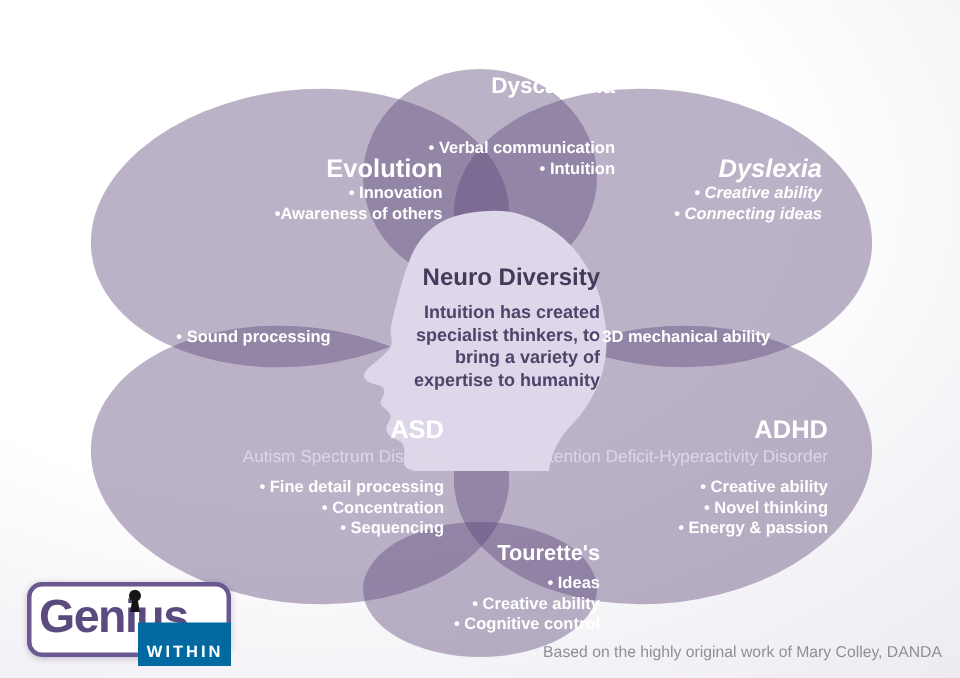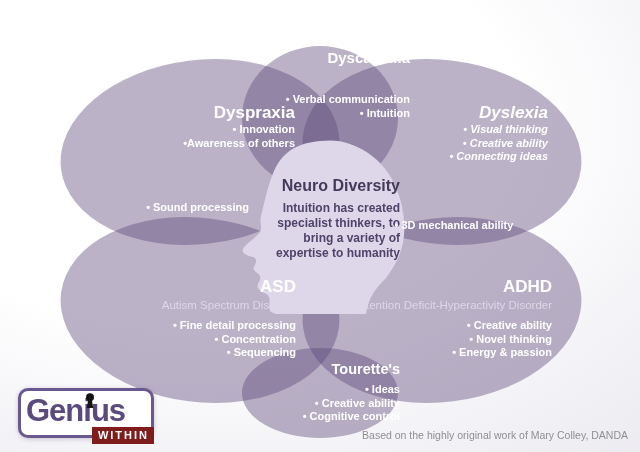--- a/index.html
+++ b/index.html
@@ -29,35 +29,35 @@
   .bullets { font-size:11px; line-height:13.5px; font-weight:bold; }
   .gap6 { margin-top:0; } .gap26 { margin-top:26px; } .gap7 { margin-top:7px; } .gap5 { margin-top:5px; }
   #lb-dyscalculia { left:230px; top:49px;  width:180px; }
   #lb-dyspraxia   { left:105px; top:103px; width:190px; }
   #lb-dyslexia    { left:348px; top:103px; width:200px;font-style:italic; }
   #lb-asd         { left:106px; top:277px; width:190px; }
   #lb-adhd        { left:332px; top:277px; width:220px; }
   #lb-tourettes   { left:240px; top:361px; width:160px; }
   .overlap-label { position:absolute; z-index:3; text-align:center; color:#fff;
                    font-size:11px; font-weight:bold; }
-  #lb-sound      { left:89px;  top:201px; width:160px;text-align:right; }
+  #lb-sound      { left:89px;  top:219px; width:160px; }
   #lb-mechanical { left:374px; top:219px; width:160px;text-align:center; }
   
   #lb-center { left:256px; top:176px; width:144px; z-index:3; }
   .center-title { font-size:16px; line-height:19px; font-weight:bold; color:#443a5a; }
   .center-desc  { font-size:12px; line-height:15px; font-weight:bold; color:#4f4369; margin-top:6px; }
   
   .logo { position:absolute; left:18px; top:388px; width:130px; height:44px; z-index:4;
           background:#ffffff; border:3px solid #6a5990; border-radius:10px;
           box-shadow:0 1px 4px rgba(60,45,90,0.25); }
   .logo-text { position:absolute; left:5px; top:2px; font-size:31px; line-height:36px;
                font-weight:bold; letter-spacing:-1px; color:#5b4a7e; }
   .keyhole { position:absolute; left:64px; top:2px; width:10px; height:15px; }
-  .logo-bar { position:absolute; right:-3px; bottom:-9px; background:#7f1d1d; color:#ffffff;
-              font-size:11px; font-weight:bold; letter-spacing:2px; padding:2px 5px 3px 6px; }
+  .logo-bar { position:absolute; right:-3px; bottom:-9px; background:#0369a1; color:#ffffff;
+              font-size:11px; font-weight:bold; letter-spacing:2px; padding:14px 5px 3px 6px; }
   
   .attribution { position:absolute; right:12px; top:429px; z-index:4;
                  font-size:10.5px; color:#8f8f94;text-align:right; }
 </style>
 </head>
 <body>
 
 <div class="stage">
 
   <div class="ellipse petal" id="p-dyspraxia"></div>
@@ -94,31 +94,30 @@
 
   <div class="label" id="lb-dyscalculia">
     <div class="rtitle t15">Dyscalculia</div>
     <div class="bullets gap26">
       <div>• Verbal communication</div>
       <div>• Intuition</div>
     </div>
   </div>
 
   <div class="label" id="lb-dyspraxia">
-    <div class="rtitle t17">Dyspraxia</div>
+    <div class="rtitle t17">Evolution</div>
     <div class="bullets gap6">
       <div>• Innovation</div>
       <div>•Awareness of others</div>
     </div>
   </div>
 
   <div class="label" id="lb-dyslexia">
     <div class="rtitle t17">Dyslexia</div>
     <div class="bullets gap6">
-      <div>• Visual thinking</div>
       <div>• Creative ability</div>
       <div>• Connecting ideas</div>
     </div>
   </div>
 
   <div class="overlap-label" id="lb-sound">• Sound processing</div>
   <div class="overlap-label" id="lb-mechanical">• 3D mechanical ability</div>
 
   <div class="label" id="lb-asd">
     <div class="rtitle t17">ASD</div>

